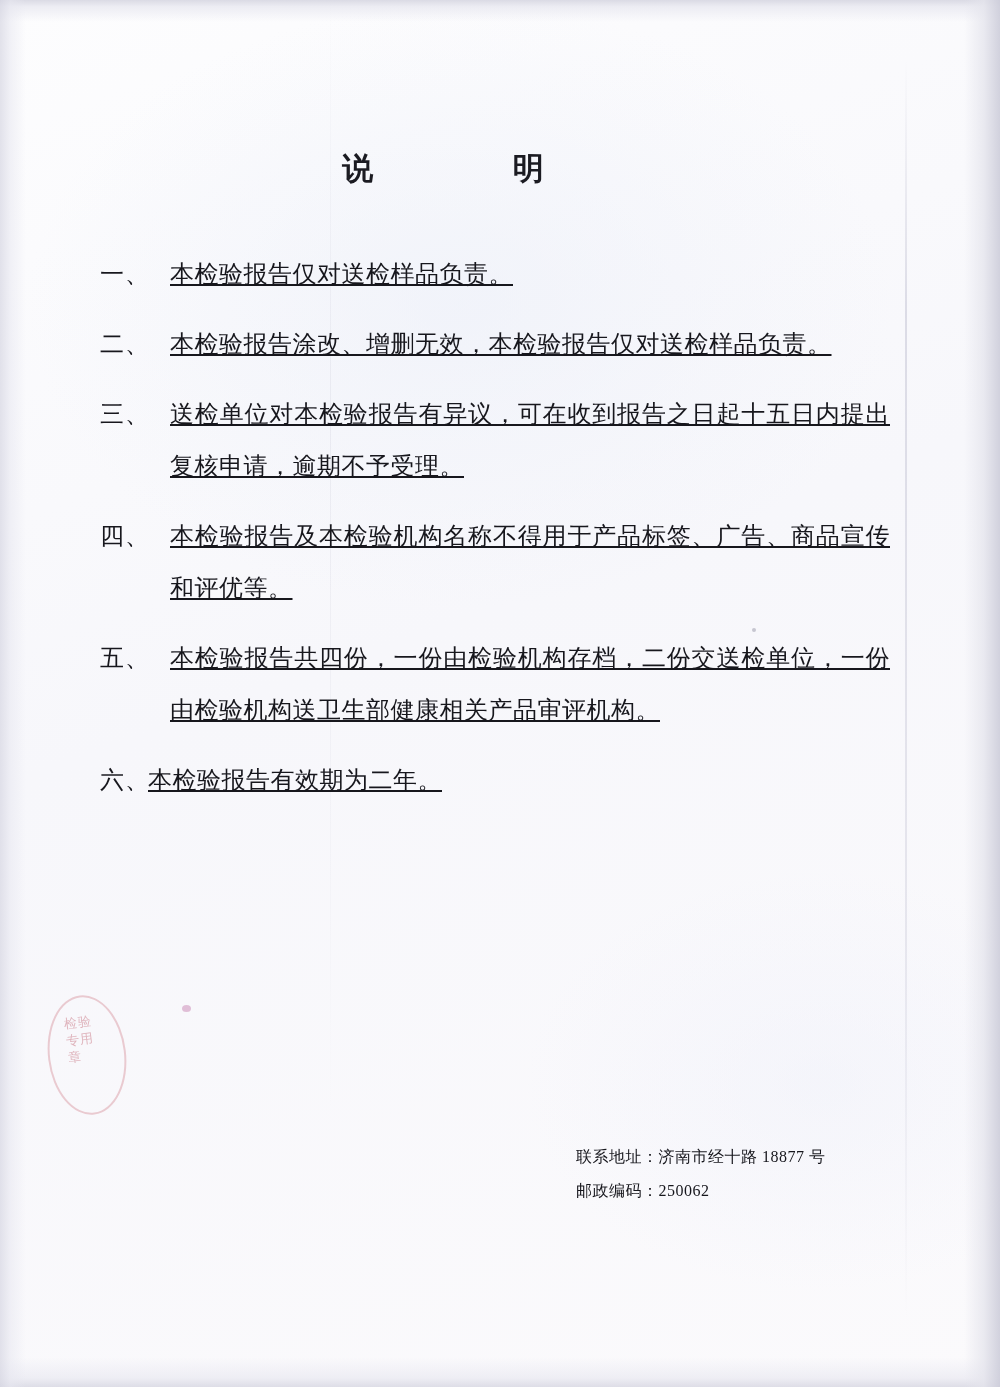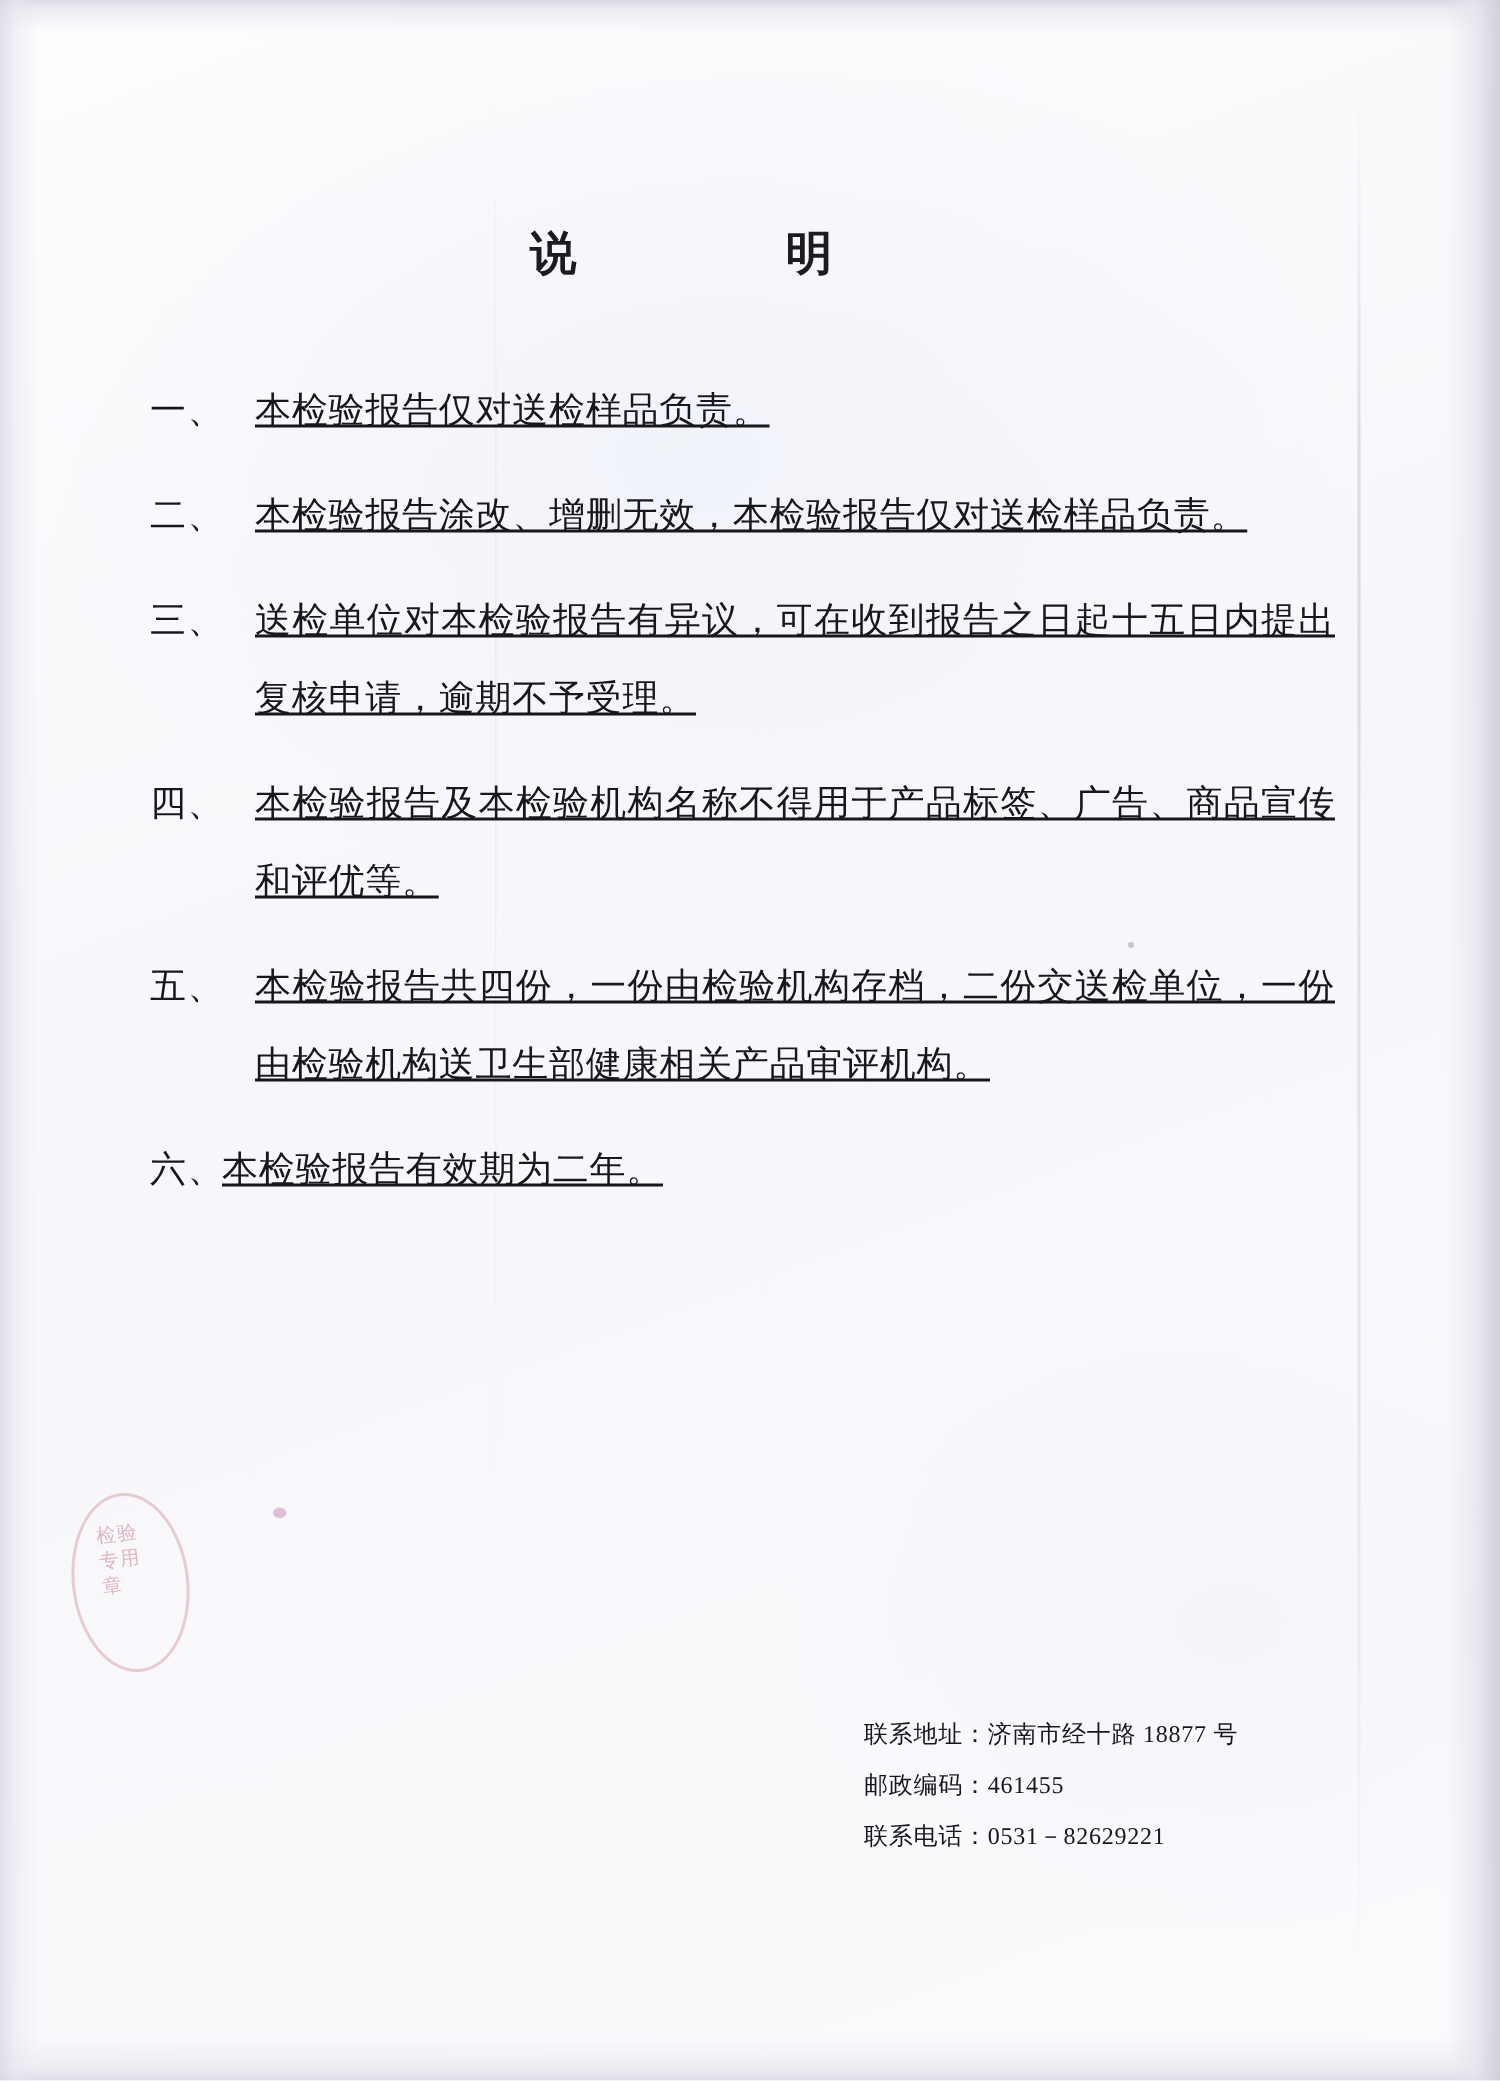--- a/index.html
+++ b/index.html
@@ -71,21 +71,20 @@
     position: absolute;
     top: 148px;
     left: 0;
     width: 888px;
     text-align: center;
     font-size: 31px;
     letter-spacing: 2px;
     color: #1b1b22;
     font-family: "Liberation Serif", serif;
     font-weight: 600;
-    padding-left: 11px;
   }
   .doc-title .sp {
     display: inline-block;
     width: 118px;
   }
 
   .clauses {
     position: absolute;
     top: 248px;
     left: 100px;
@@ -232,17 +231,16 @@
 
   <div class="stamp">
     <div class="stamp-ellipse"></div>
     <div class="stamp-text">检验专用章</div>
   </div>
   <div class="ink-fleck"></div>
   <div class="ink-fleck2"></div>
 
   <div class="contact">
     <div class="line">联系地址：济南市经十路 18877 号</div>
-    <div class="line">邮政编码：461455</div>
-    <div class="line">联系电话：0531－82629221</div>
+    <div class="line">邮政编码：250062</div>
   </div>
 
 </div>
 
 </body></html>

